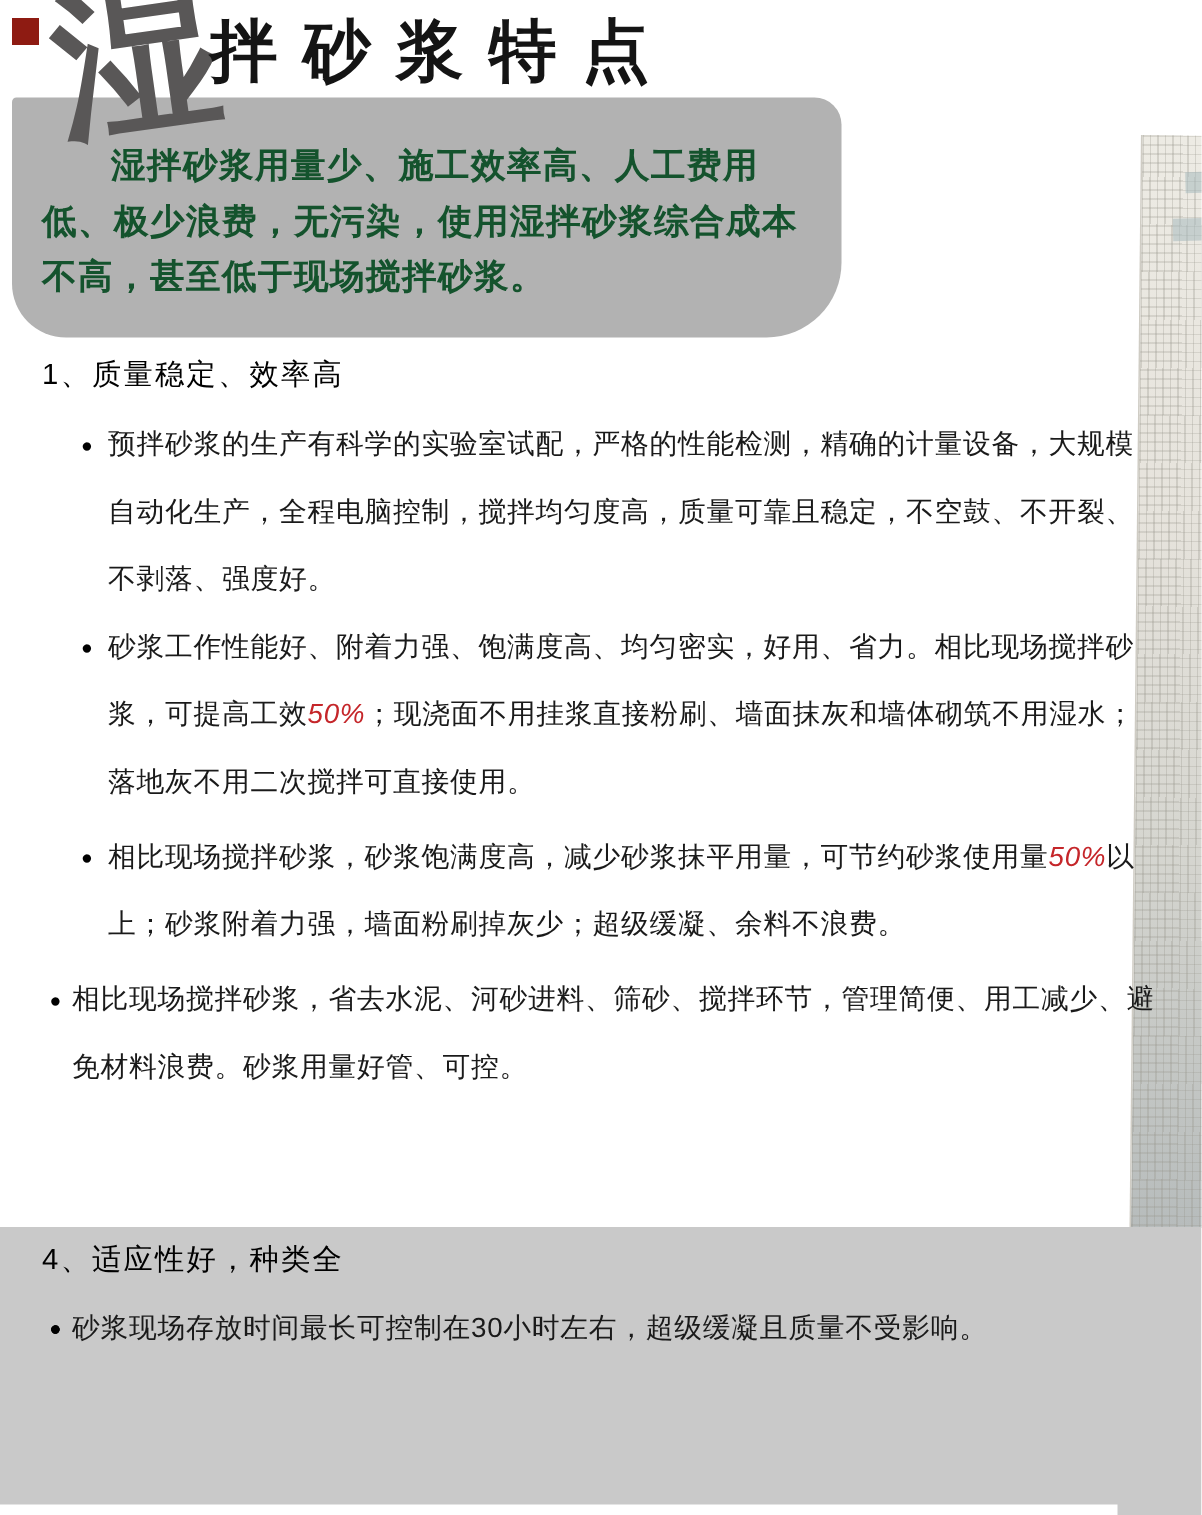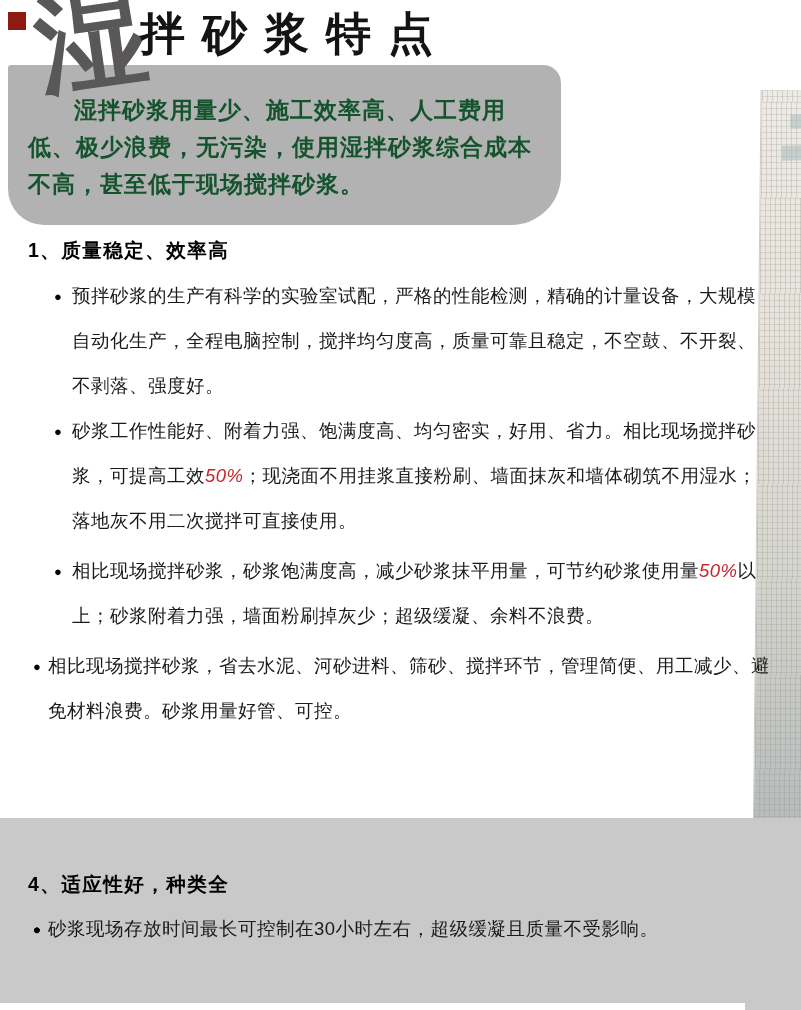--- a/index.html
+++ b/index.html
@@ -55,42 +55,42 @@
   }
   .building .band{position:absolute;right:0;background:rgba(168,186,190,0.55);}
   .building .band.b1{top:24px;height:14px;left:55%;transform:rotate(-2deg);}
   .building .band.b2{top:55px;height:15px;left:40%;transform:rotate(-2deg);}
   
   .main-content{
     position:absolute;left:28px;top:228px;width:744px;z-index:2;
   }
   .section{margin-bottom:5px;}
   .section-heading{
-    font-size:19.5px;font-weight:700;color:#000;
+    font-size:19.5px;font-weight:400;color:#000;
     line-height:45px;letter-spacing:1.5px;white-space:nowrap;
   }
   .bullet{
     position:relative;font-size:18.5px;line-height:45px;
     letter-spacing:0.5px;color:var(--body-text,#1a1a1a);
   }
   .bullet.spaced{padding-left:44px;}
   .bullet.tight{padding-left:20px;}
   .bullet .dot{position:absolute;top:1px;font-size:13px;color:#000;}
   .bullet.spaced .dot{left:26px;}
   .bullet.tight .dot{left:5px;}
   .hl{color:var(--highlight-red,#c5262a);font-style:italic;}
   
   .bottom-panel{
     position:absolute;left:0;top:818px;width:801px;height:192px;
     background:var(--panel-gray,#c9c9c9);
     z-index:2;box-sizing:border-box;
     padding:0 0 0 28px;
   }
   .bottom-panel .section{margin:0;}
-  .bottom-panel .section-heading{line-height:44px;margin-top:44px;}
+  .bottom-panel .section-heading{line-height:44px;}
   .bottom-panel .bullet{line-height:45px;}
   .bottom-white-strip{
     position:absolute;left:0;top:1003px;width:745px;height:7px;
     background:#ffffff;z-index:4;
   }
 </style>
 </head>
 <body style="--accent-red: #8e1b12; --big-char-gray: #595757; --bubble-gray: #b2b2b2; --panel-gray: #c9c9c9; --highlight-red: #c5262a; --body-text: #1a1a1a;">
 
 <div class="accent-square"></div>

